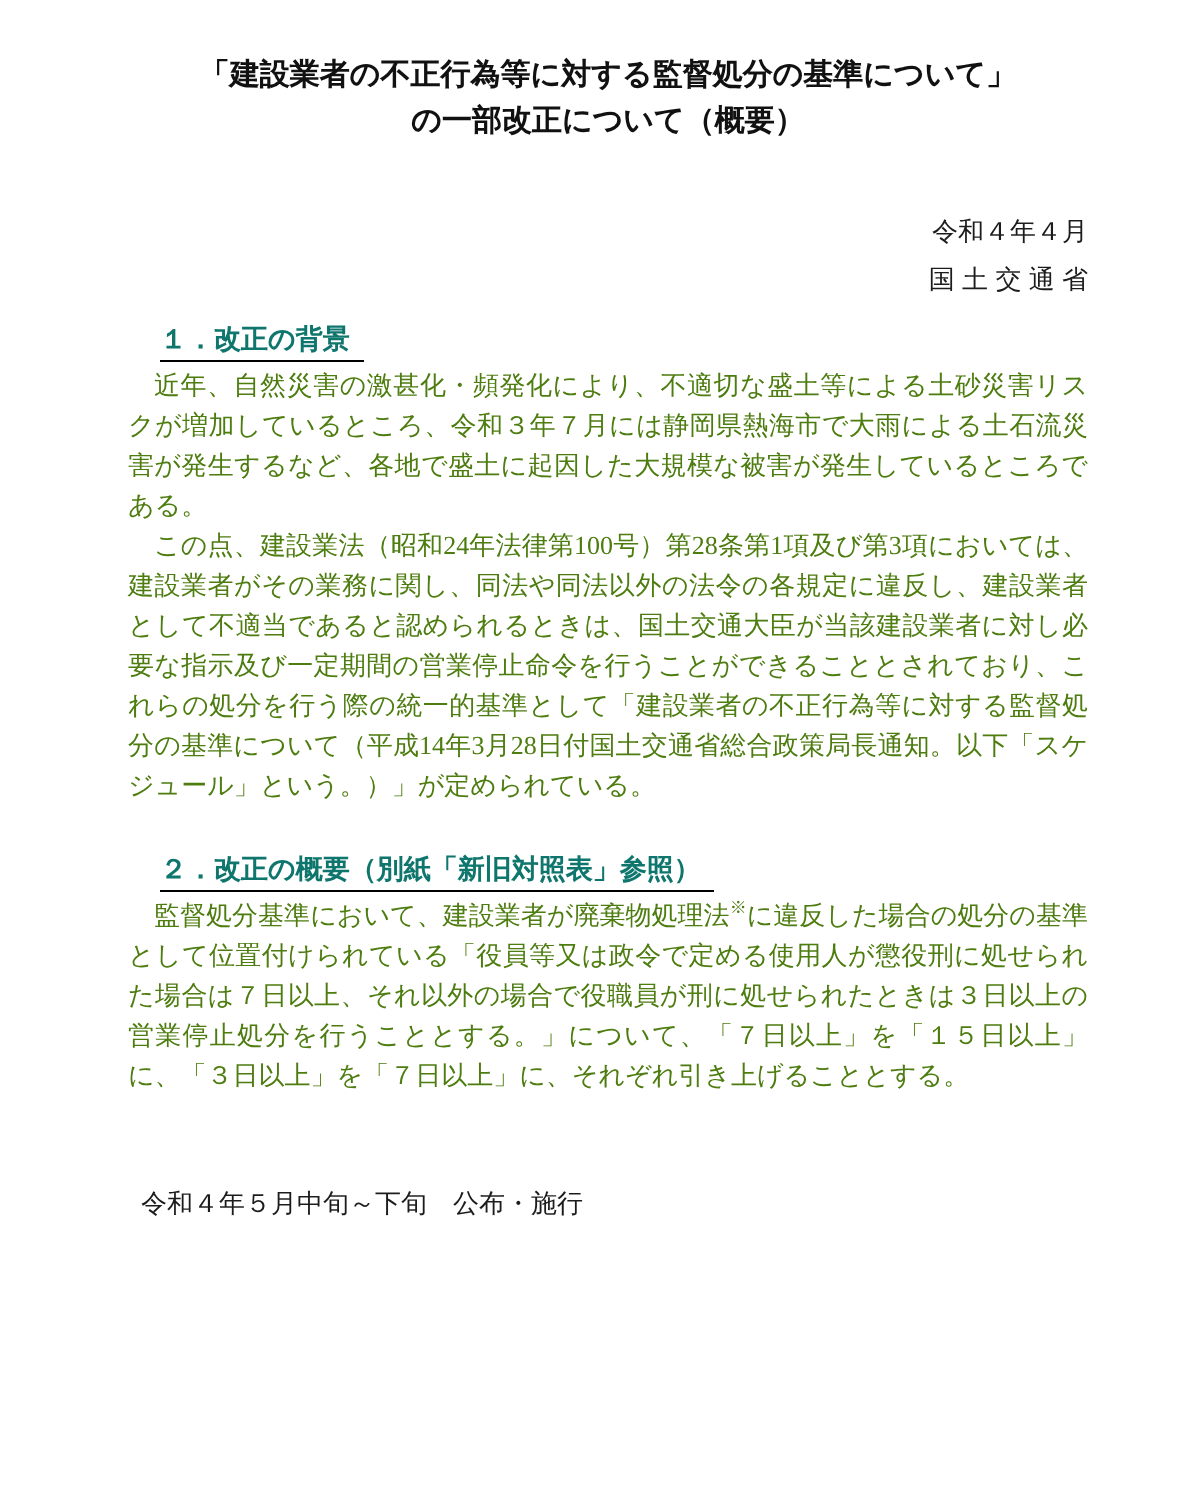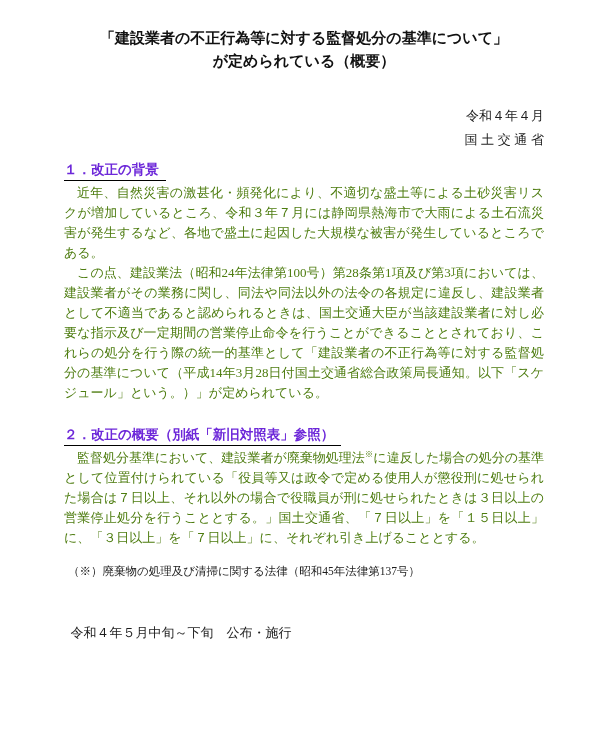--- a/index.html
+++ b/index.html
@@ -39,26 +39,26 @@
     font-size: 13px;
     line-height: 24px;
     color: #1c1c1c;
   }
   .org-spaced {
     letter-spacing: 0.28em;
     margin-right: -0.28em;
   }
   
   h2.sec-heading {
-    margin: 0 0 2px 0;
+    margin: 0 0 2px 16px;
     font-family: "Liberation Sans", "DejaVu Sans", sans-serif;
     font-weight: bold;
     font-size: 13.5px;
     line-height: 19px;
-    color: #6d28d9;
+    color: #0f766e;
   }
   h2.sec-heading .underlined {
     display: inline-block;
     border-bottom: 1.5px solid #000000;
     padding: 0 7px 1px 0;
   }
   .sec-background { margin-top: 8px; }
   .sec-overview   { margin-top: 22px; }
   .sec-schedule   { margin-top: 44px; }
   
@@ -90,21 +90,21 @@
     color: #1c1c1c;
   }
 </style>
 </head>
 <body>
 
 <div class="page">
 
   <h1 class="doc-title">
     <span>「建設業者の不正行為等に対する監督処分の基準について」</span>
-    <span>が定められている（概要）</span>
+    <span>の一部改正について（概要）</span>
   </h1>
 
   <div class="doc-meta">
     <div>令和４年４月</div>
     <div>
       <span class="org-spaced">国土交通省</span>
     </div>
   </div>
 
   <section class="sec-background">
@@ -112,21 +112,20 @@
       <span class="underlined">１．改正の背景</span>
     </h2>
     <p class="body-par">近年、自然災害の激甚化・頻発化により、不適切な盛土等による土砂災害リスクが増加しているところ、令和３年７月には静岡県熱海市で大雨による土石流災害が発生するなど、各地で盛土に起因した大規模な被害が発生しているところである。</p>
     <p class="body-par">この点、建設業法（昭和24年法律第100号）第28条第1項及び第3項においては、建設業者がその業務に関し、同法や同法以外の法令の各規定に違反し、建設業者として不適当であると認められるときは、国土交通大臣が当該建設業者に対し必要な指示及び一定期間の営業停止命令を行うことができることとされており、これらの処分を行う際の統一的基準として「建設業者の不正行為等に対する監督処分の基準について（平成14年3月28日付国土交通省総合政策局長通知。以下「スケジュール」という。）」が定められている。</p>
   </section>
 
   <section class="sec-overview">
     <h2 class="sec-heading">
       <span class="underlined">２．改正の概要（別紙「新旧対照表」参照）</span>
     </h2>
-    <p class="body-par"><span>監督処分基準において、建設業者が廃棄物処理法</span><sup>※</sup><span>に違反した場合の処分の基準として位置付けられている「役員等又は政令で定める使用人が懲役刑に処せられた場合は７日以上、それ以外の場合で役職員が刑に処せられたときは３日以上の営業停止処分を行うこととする。」国土交通省、「７日以上」を「１５日以上」に、「３日以上」を「７日以上」に、それぞれ引き上げることとする。</span></p>
-    <p class="footnote">（※）廃棄物の処理及び清掃に関する法律（昭和45年法律第137号）</p>
+    <p class="body-par"><span>監督処分基準において、建設業者が廃棄物処理法</span><sup>※</sup><span>に違反した場合の処分の基準として位置付けられている「役員等又は政令で定める使用人が懲役刑に処せられた場合は７日以上、それ以外の場合で役職員が刑に処せられたときは３日以上の営業停止処分を行うこととする。」について、「７日以上」を「１５日以上」に、「３日以上」を「７日以上」に、それぞれ引き上げることとする。</span></p>
   </section>
 
   <section class="sec-schedule">
     <p class="schedule-line">令和４年５月中旬～下旬　公布・施行</p>
   </section>
 
 </div>
 
 </body></html>

